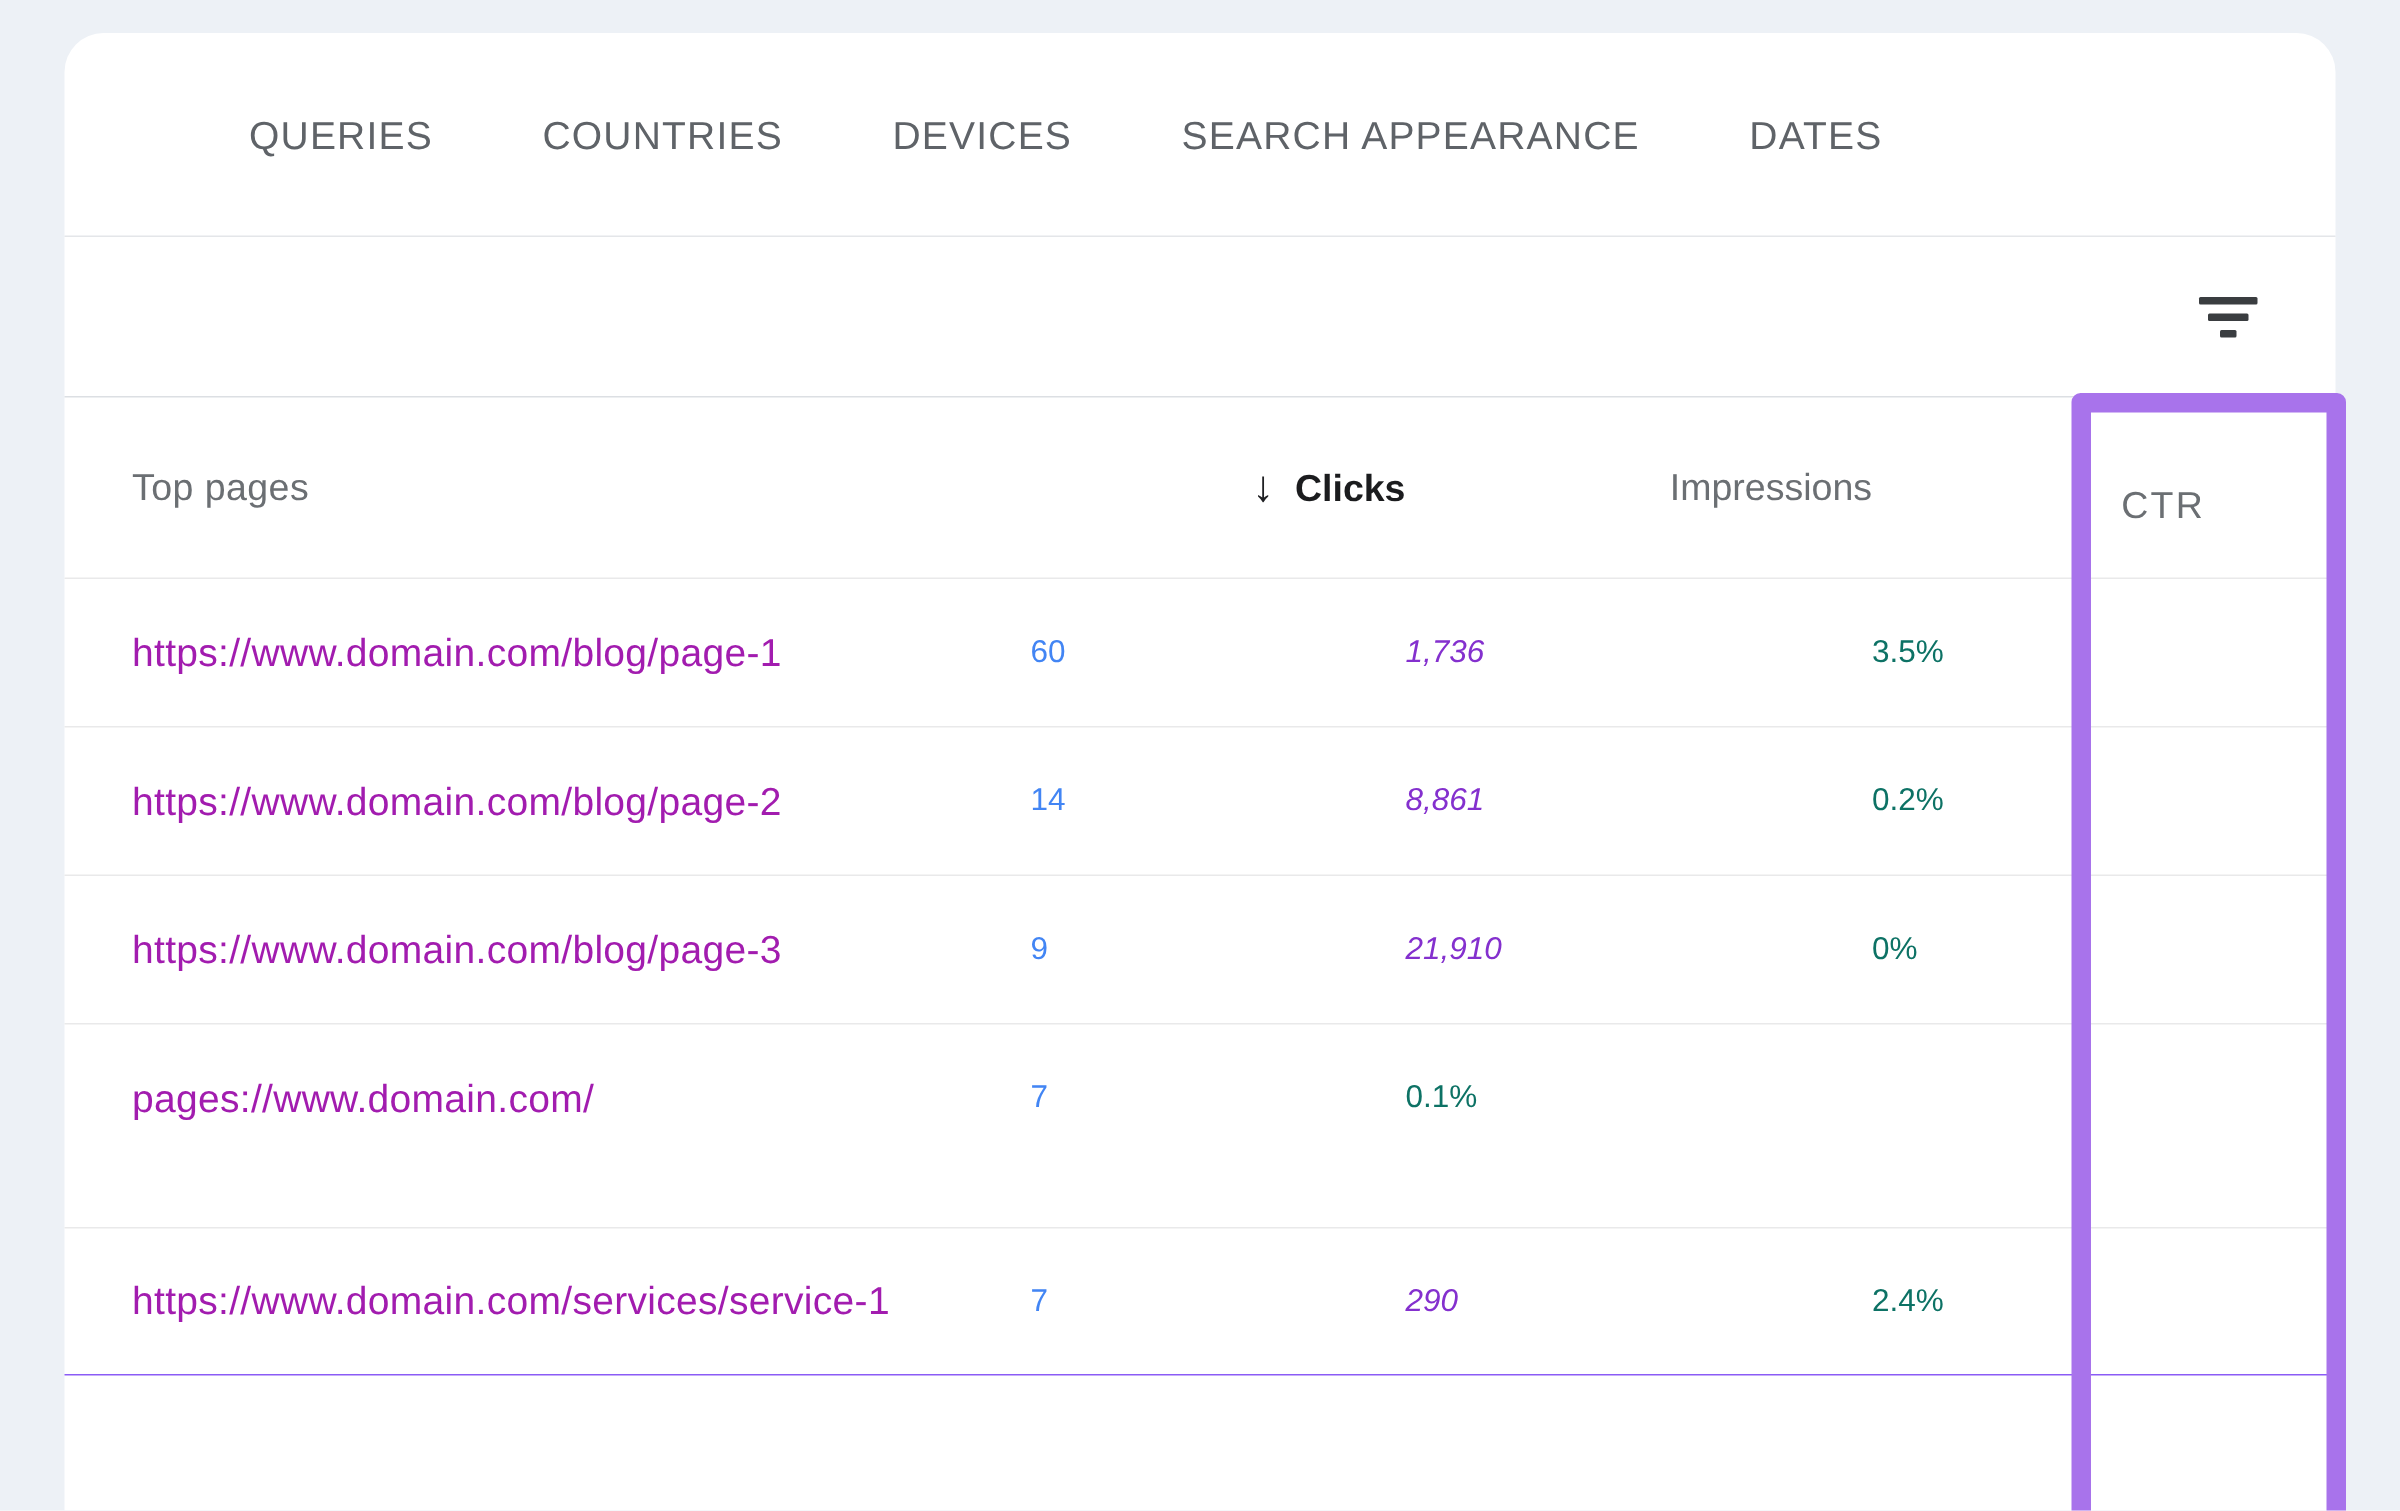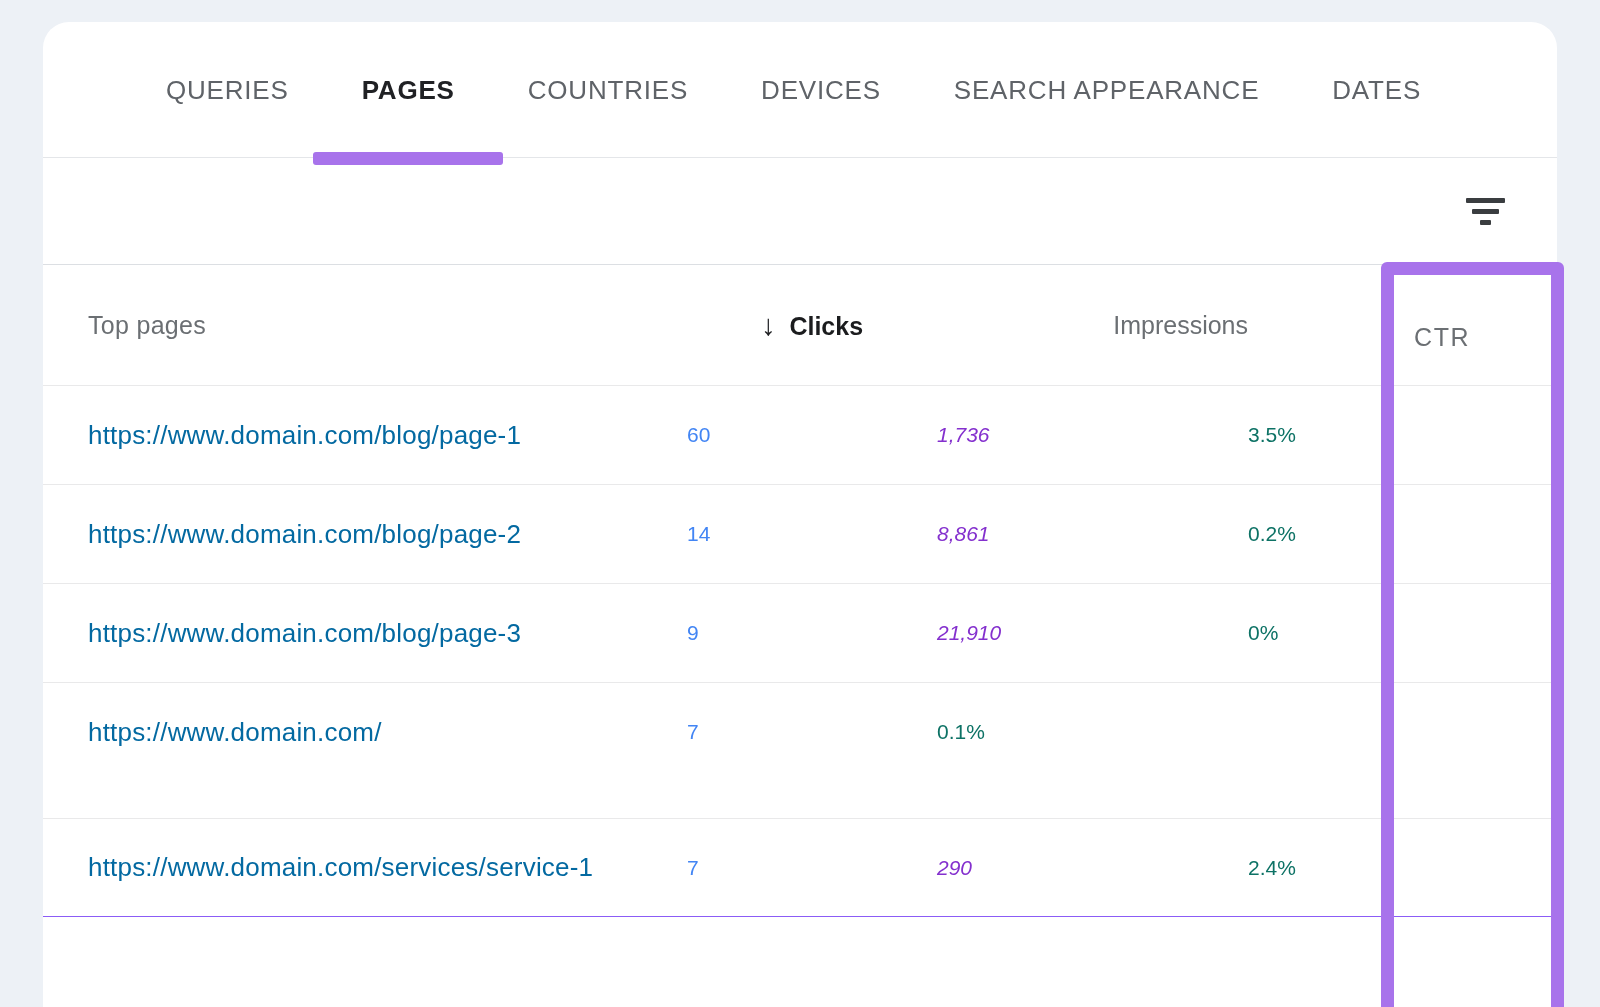--- a/index.html
+++ b/index.html
@@ -109,41 +109,41 @@
   }
   .thead {
     height: 120px;
     color: #6b6f73;
     font-size: 25px;
   }
   .th.pages { letter-spacing: 0.3px; }
   .th.num { text-align: right; }
   .th.ctr { letter-spacing: 1.5px; margin-top: 24px; }
   .th.clicks {
-    text-align: center;
+    text-align: right;
     color: #1b1c1e;
     font-weight: 700;
     white-space: nowrap;
   }
   .th.clicks .arrow {
     font-weight: 400;
     font-size: 29px;
     margin-right: 14px;
     color: #202124;
     letter-spacing: 0;
   }
   .trow {
     height: 99px;
     border-top: 1px solid #e9e9ea;
     cursor: pointer;
   }
   .trow:last-child { border-bottom: 1px solid #8b5cf6; margin-top: 37px; }
   .td.page {
     font-size: 26px;
-    color: #0369a1;
+    color: #a21caf;
     letter-spacing: 0.2px;
     overflow: hidden;
     white-space: nowrap;
     text-overflow: ellipsis;
   }
   .td.num {
     text-align: left;
     font-size: 21px;
   }
   .td.clicks-val { color: #4285f4; }
@@ -166,24 +166,20 @@
 </head>
 <body>
 
 <div class="canvas">
 
   <div class="card">
 
     <nav class="tabs">
       <div class="tab">
         <span>QUERIES</span>
-      </div>
-      <div class="tab active">
-        <span>PAGES</span>
-        <span class="underline"></span>
       </div>
       <div class="tab">
         <span>COUNTRIES</span>
       </div>
       <div class="tab">
         <span>DEVICES</span>
       </div>
       <div class="tab">
         <span>SEARCH APPEARANCE</span>
       </div>
@@ -227,21 +223,21 @@
 
     <div class="trow">
       <div class="td page">https://www.domain.com/blog/page-3</div>
       <div class="td num clicks-val">9</div>
       <div class="td num imp-val">21,910</div>
       <div class="td num ctr-val">0%</div>
     </div>
 
 
     <div class="trow">
-      <div class="td page">https://www.domain.com/</div>
+      <div class="td page">pages://www.domain.com/</div>
       <div class="td num clicks-val">7</div>
       <div class="td num ctr-val">0.1%</div>
     </div>
 
     <div class="trow">
       <div class="td page">https://www.domain.com/services/service-1</div>
       <div class="td num clicks-val">7</div>
       <div class="td num imp-val">290</div>
       <div class="td num ctr-val">2.4%</div>
     </div>

